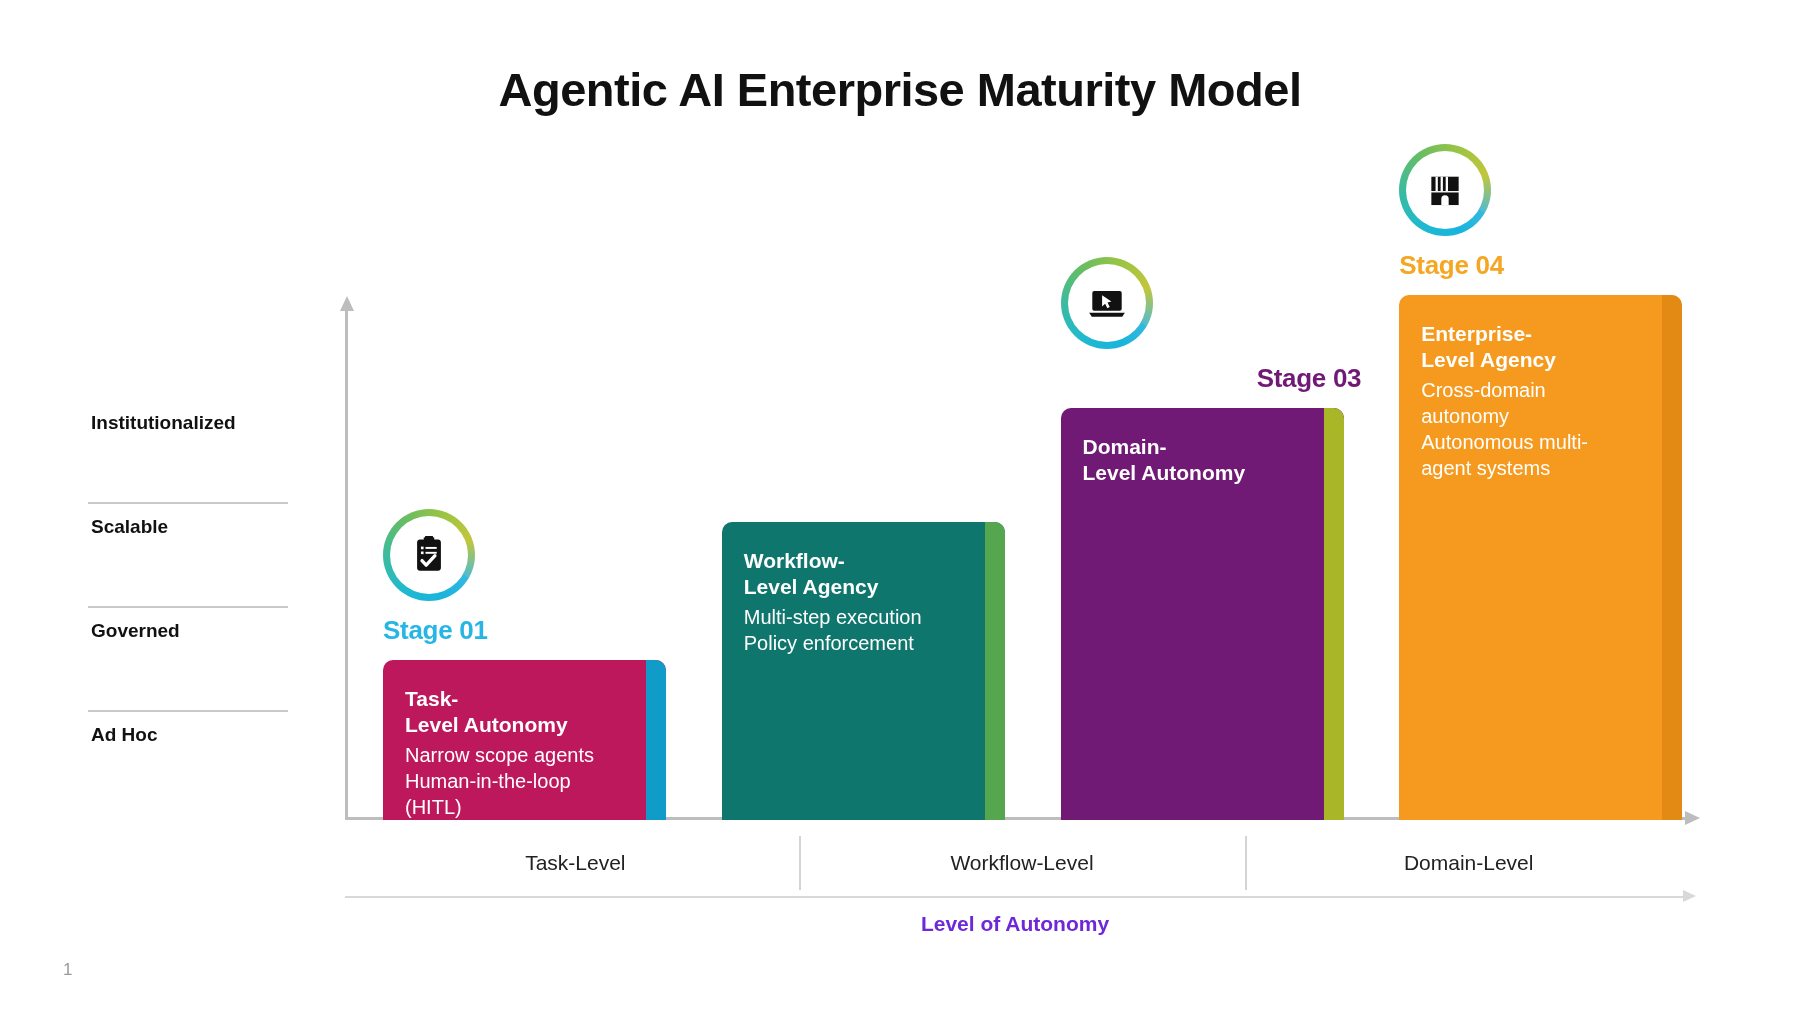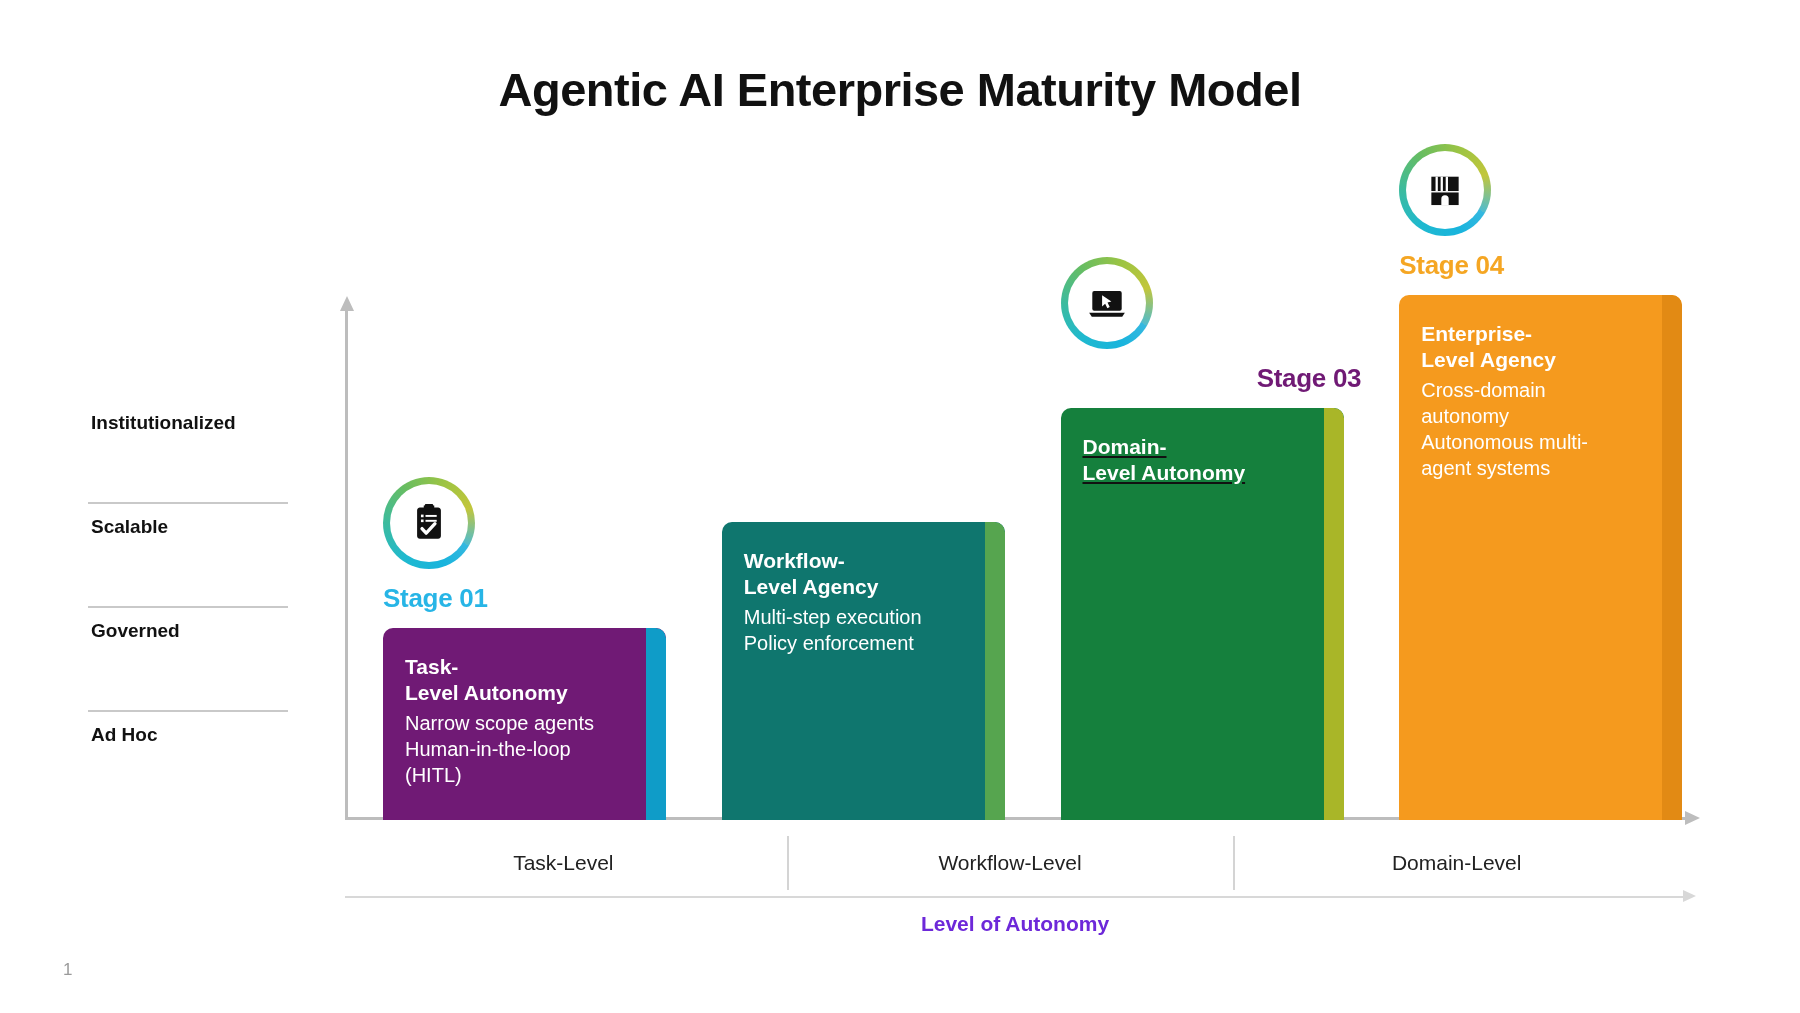--- a/index.html
+++ b/index.html
@@ -210,21 +210,21 @@
     z-index: 2;
     font-size: 20px;
     color: #ffffff;
     line-height: 1.3;
     white-space: pre-line;
   }
 
   
   #x-categories {
     position: absolute;
-    left: 340px;
+    left: 352px;
     top: 832px;
     width: 1340px;
     height: 62px;
     display: flex;
   }
   .x-cat {
     flex: 1 1 0;
     position: relative;
     display: flex;
     align-items: center;
@@ -320,21 +320,21 @@
           <rect x="7.4" y="7.2" width="1.5" height="1.5" fill="#ffffff"></rect>
           <rect x="10" y="7.4" width="6.4" height="1.1" fill="#ffffff"></rect>
           <rect x="7.4" y="10" width="1.5" height="1.5" fill="#ffffff"></rect>
           <rect x="10" y="10.2" width="6.4" height="1.1" fill="#ffffff"></rect>
           <path fill="none" stroke="#ffffff" stroke-width="1.9" stroke-linecap="round" stroke-linejoin="round" d="M8 15.2l2.4 2.6 5-5.4"></path>
         </svg>
       </div>
       <div class="stage-label" style="color: rgb(39, 181, 230);">Stage 01</div>
     </div>
     <div class="bar-wrap">
-      <div class="bar" style="background: #701a75; height: 192px;">
+      <div class="bar" style="background: #be185d; height: 160px;">
         <div class="bar-side" style="background: rgb(15, 156, 200);"></div>
         <div class="bar-title">Task-
 Level Autonomy</div>
         <div class="bar-body">Narrow scope agents
 Human-in-the-loop
 (HITL)</div>
       </div>
     </div>
   </div>
 
@@ -355,21 +355,21 @@
       <div class="ring">
         <svg class="glyph" viewBox="0 0 24 24">
           <rect x="3.6" y="5.2" width="16.8" height="11.2" rx="1.1" fill="#111111"></rect>
           <path fill="#111111" d="M1.8 17.6h20.4l-1.5 2.2H3.3z"></path>
           <path fill="#ffffff" d="M9.2 7.6l5.3 3.6-2.2.55 1.25 2.5-1.35.7-1.25-2.5-1.75 1.5z"></path>
         </svg>
       </div>
       <div class="stage-label" style="color: #701a75; text-align: right;">Stage 03</div>
     </div>
     <div class="bar-wrap">
-      <div class="bar" style="background: #15803d; height: 412px; text-decoration: underline;">
+      <div class="bar" style="background: #701a75; height: 412px;">
         <div class="bar-side" style="background: rgb(169, 182, 40);"></div>
         <div class="bar-title">Domain-
 Level Autonomy</div>
       </div>
     </div>
   </div>
 
   <div class="stage-col">
     <div class="stage-head">
       <div class="ring">

